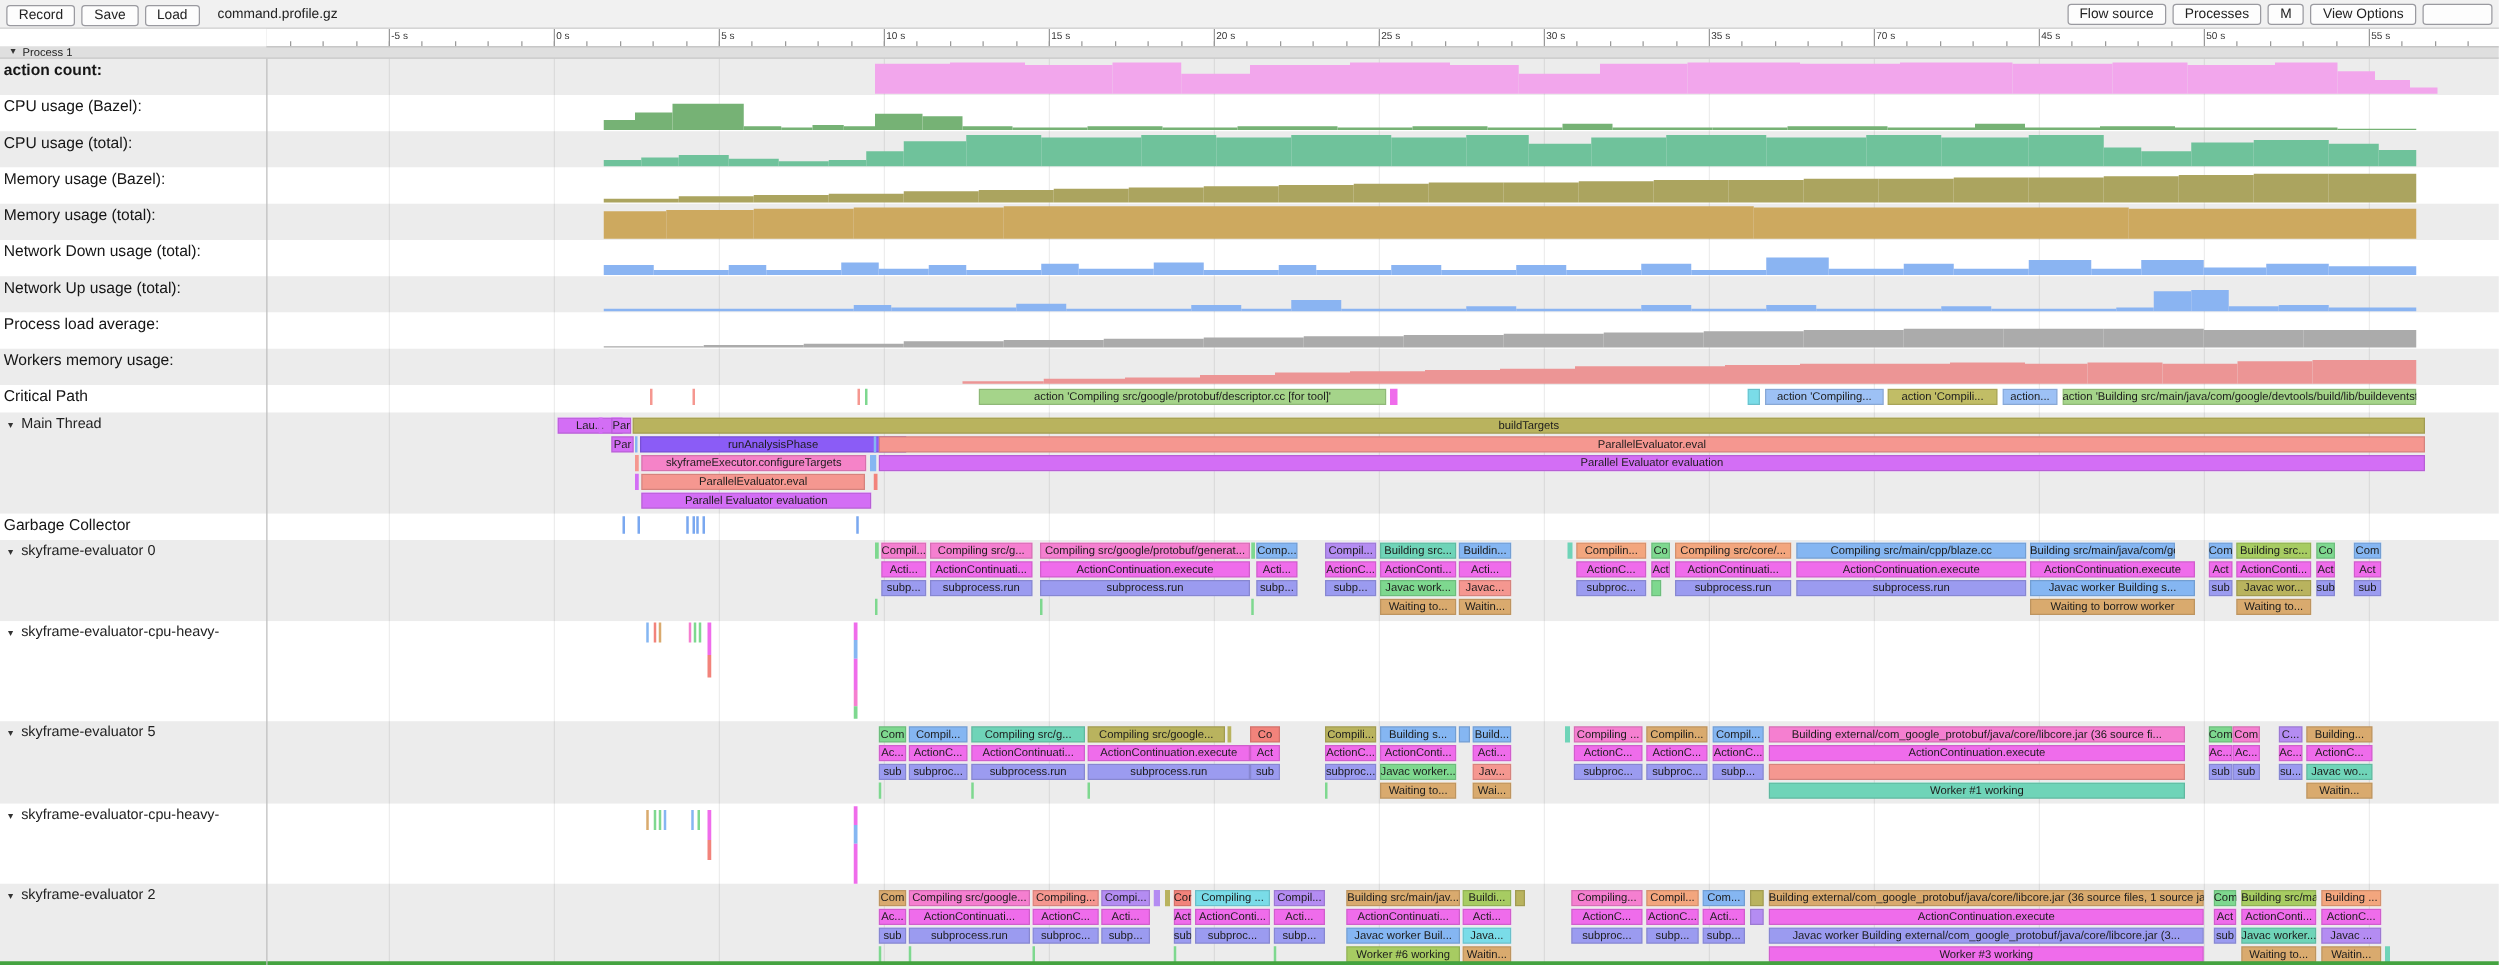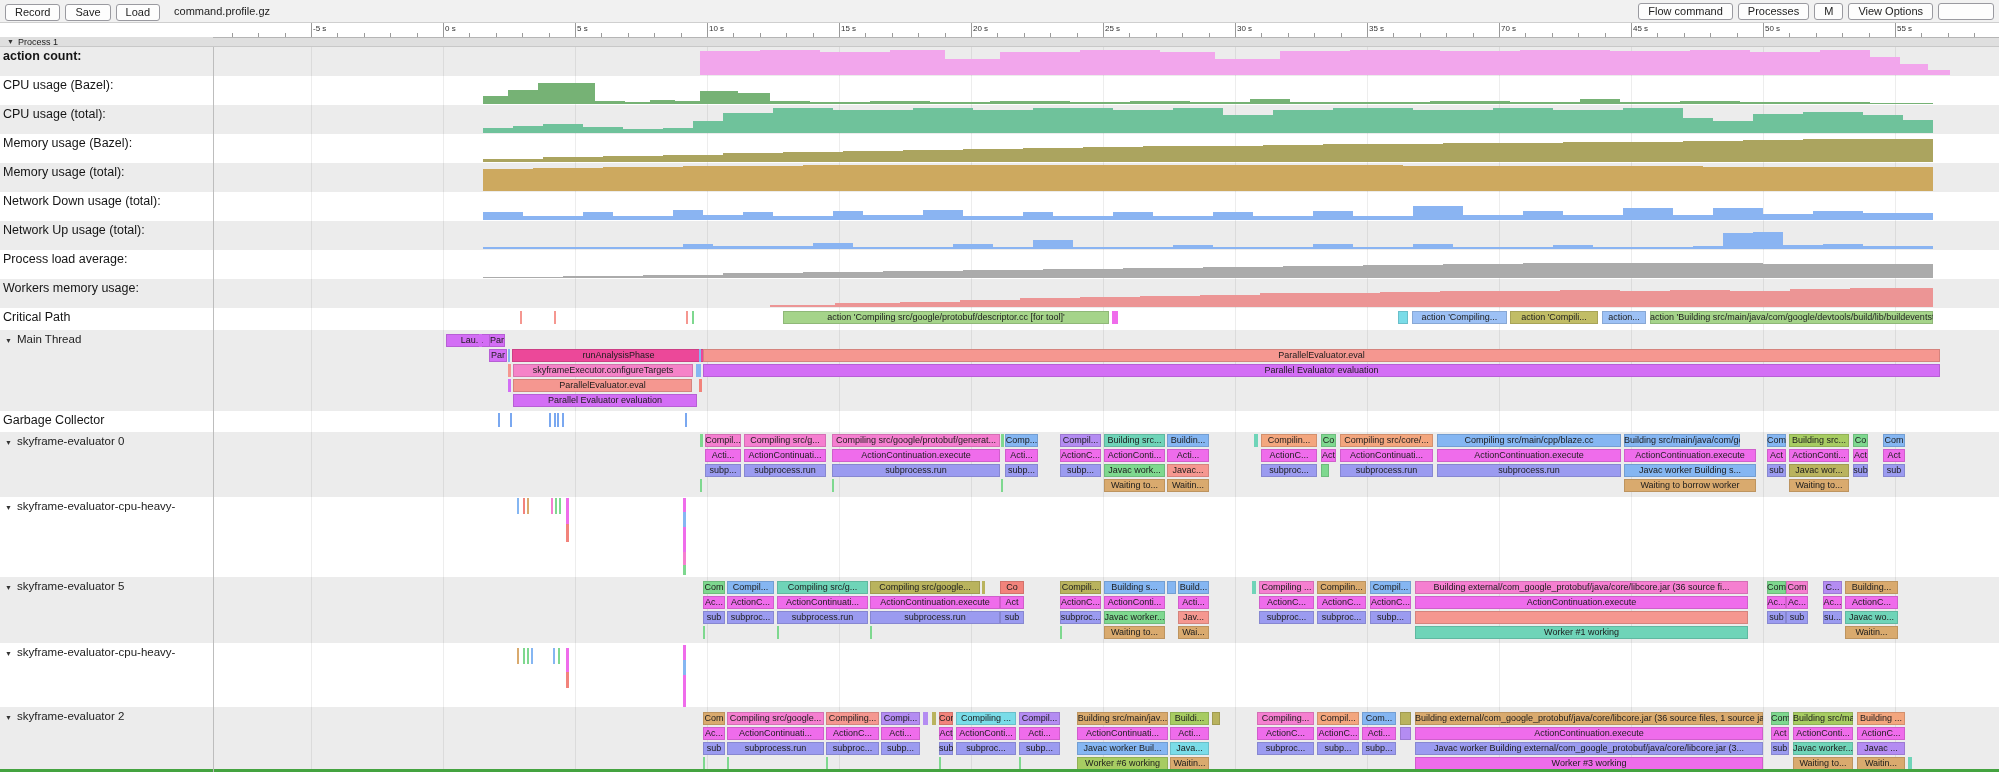--- a/index.html
+++ b/index.html
@@ -32,21 +32,21 @@
   .tick{position:absolute;z-index:1;}
   .bottom-strip{position:absolute;left:0;width:1999px;z-index:2;}
 </style>
 </head>
 <body>
 
 <div class="toolbar">
   <div class="toolbar-left" id="tbl"><button>Record</button><button>Save</button><button>Load</button></div>
   <span class="filename">command.profile.gz</span>
   <div class="toolbar-right" id="tbr">
-      <button>Flow command</button>
+      <button>Flow source</button>
       <button>Processes</button>
       <button>M</button>
       <button>View Options</button>
       <button style="width: 56px;"></button>
     </div>
 </div>
 
 <div class="ruler" id="ruler">
     <div class="rl-major" style="left: 98px;"></div>
     <div class="rl-label" style="left: 100px;">-5 s</div>
@@ -391,23 +391,24 @@
     <div class="bar" style="left: 1510px; width: 88px; top: 311px; background: rgb(193, 189, 102);">action 'Compili...</div>
     <div class="bar" style="left: 1602px; width: 44px; top: 311px; background: rgb(157, 193, 245);">action...</div>
     <div class="bar" style="left: 1650px; width: 283px; top: 311px; background: rgb(165, 212, 138);">action 'Building src/main/java/com/google/devtools/build/lib/buildeventst...</div>
     <div class="track-label" style="top: 333px;">
       <span class="arrow">▼</span>
       <span>Main Thread</span>
     </div>
     <div class="bar" style="left: 446px; width: 52px; top: 334px; background: rgb(211, 110, 245);">Lau...</div>
     <div class="bar" style="left: 479px; width: 3px; top: 334px; background: rgb(211, 110, 245); box-shadow: none;"></div>
     <div class="bar" style="left: 489px; width: 16px; top: 334px; background: rgb(211, 110, 245);">Par</div>
+    <div class="bar" style="left: 506px; width: 1434px; top: 334px; background: rgb(185, 179, 94);">buildTargets</div>
     <div class="bar" style="left: 489px; width: 18px; top: 349px; background: rgb(211, 110, 245);">Par</div>
     <div class="bar" style="left: 508px; width: 2px; top: 349px; background: rgb(133, 182, 242); box-shadow: none;"></div>
-    <div class="bar" style="left: 512px; width: 213px; top: 349px; background: #ec4899;">runAnalysisPhase</div>
+    <div class="bar" style="left: 512px; width: 213px; top: 349px; background: #8b5cf6;">runAnalysisPhase</div>
     <div class="bar" style="left: 699px; width: 2px; top: 349px; background: rgb(133, 182, 242); box-shadow: none;"></div>
     <div class="bar" style="left: 703px; width: 1237px; top: 349px; background: rgb(245, 151, 144);">ParallelEvaluator.eval</div>
     <div class="bar" style="left: 508px; width: 3px; top: 364px; background: rgb(245, 151, 144); box-shadow: none;"></div>
     <div class="bar" style="left: 513px; width: 180px; top: 364px; background: rgb(245, 131, 200);">skyframeExecutor.configureTargets</div>
     <div class="bar" style="left: 696px; width: 5px; top: 364px; background: rgb(133, 182, 242); box-shadow: none;"></div>
     <div class="bar" style="left: 703px; width: 1237px; top: 364px; background: rgb(211, 110, 245);">Parallel Evaluator evaluation</div>
     <div class="bar" style="left: 508px; width: 3px; top: 379px; background: rgb(211, 110, 245); box-shadow: none;"></div>
     <div class="bar" style="left: 513px; width: 179px; top: 379px; background: rgb(245, 151, 144);">ParallelEvaluator.eval</div>
     <div class="bar" style="left: 699px; width: 3px; top: 379px; background: rgb(242, 131, 123); box-shadow: none;"></div>
     <div class="bar" style="left: 513px; width: 184px; top: 394px; background: rgb(211, 110, 245);">Parallel Evaluator evaluation</div>

